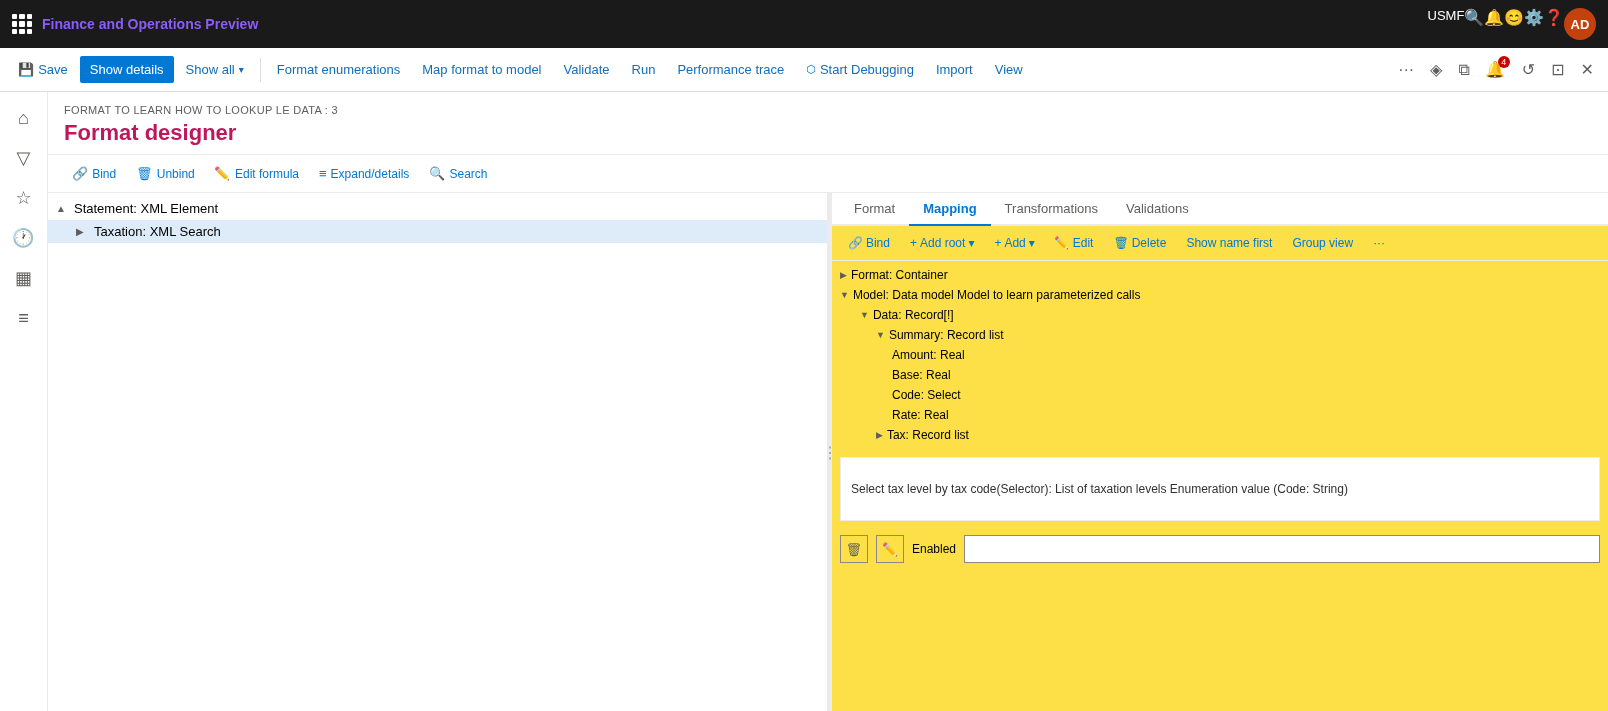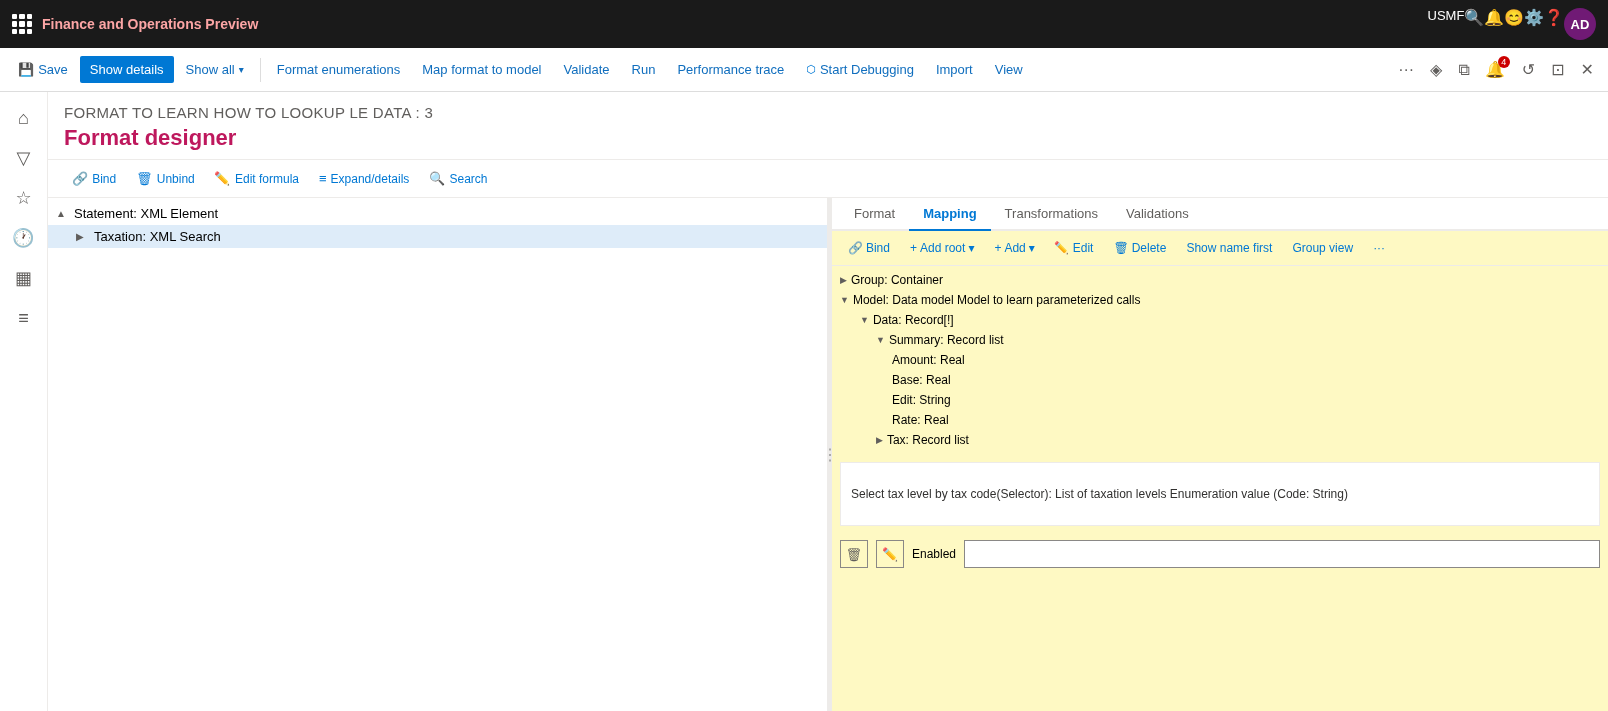--- a/index.html
+++ b/index.html
@@ -10,25 +10,25 @@
       display: flex;
       align-items: center;
       background: #1a1a1a;
       color: #fff;
       height: 48px;
       padding: 0 12px;
       gap: 10px;
     }
     .top-bar-grid { width: 20px; height: 20px; display: grid; grid-template-columns: 1fr 1fr 1fr; gap: 2px; }
     .top-bar-grid span { background: #fff; border-radius: 1px; }
-    .app-title { font-size: 14px; font-weight: 600; color: #fca5a5; flex: 1; }
+    .app-title { font-size: 14px; font-weight: 600; color: #8b5cf6; flex: 1; }
     .top-bar-right { display: flex; align-items: flex-start; margin-left: auto; }
     .usmf-label { font-size: 13px; color: #fff; }
     .top-icon { color: #fff; font-size: 16px; cursor: pointer; }
-    .avatar { width: 32px; height: 32px; border-radius: 50%; background: #701a75; color: #fff; display: flex; align-items: center; justify-content: center; font-size: 13px; font-weight: 600; }
+    .avatar { width: 32px; height: 32px; border-radius: 50%; background: #c2410c; color: #fff; display: flex; align-items: center; justify-content: center; font-size: 13px; font-weight: 600; }
 
     
     .toolbar {
       display: flex;
       align-items: center;
       background: #fff;
       border-bottom: 1px solid #ddd;
       padding: 0 8px;
       height: 44px;
       gap: 2px;
@@ -71,21 +71,21 @@
       flex-direction: column;
       overflow: hidden;
     }
 
     
     .page-header {
       padding: 12px 16px 8px 16px;
       border-bottom: 1px solid #edebe9;
       background: #fff;
     }
-    .page-breadcrumb { font-size: 15px; color: #605e5c; text-transform: uppercase; letter-spacing: 0.3px; margin-bottom: 4px; }
+    .page-breadcrumb { font-size: 11px; color: #605e5c; text-transform: uppercase; letter-spacing: 0.3px; margin-bottom: 4px; }
     .page-title { font-size: 22px; font-weight: 600; color: #be185d; }
 
     
     .action-bar {
       display: flex;
       align-items: center;
       padding: 6px 16px;
       gap: 4px;
       border-bottom: 1px solid #edebe9;
       background: #fff;
@@ -121,21 +121,21 @@
       align-items: center;
       justify-content: center;
       color: #a19f9d;
       font-size: 16px;
     }
 
     
     .right-pane {
       flex: 1;
       overflow-y: auto;
-      background: #fef9c3;
+      background: #fde047;
     }
 
     
     .tree-item {
       display: flex;
       align-items: center;
       padding: 4px 8px;
       cursor: pointer;
       font-size: 13px;
       gap: 4px;
@@ -406,21 +406,21 @@
           <button class="map-btn">
             <span>Group view</span>
           </button>
           <button class="map-btn">···</button>
         </div>
 
         <div class="data-tree">
 
           <div class="data-tree-item">
             <span class="tri">▶</span>
-            <span>Group: Container</span>
+            <span>Format: Container</span>
           </div>
 
           <div class="data-tree-item">
             <span class="tri">▼</span>
             <span>Model: Data model Model to learn parameterized calls</span>
           </div>
 
           <div class="data-tree-item">
             <span style="width:16px;display:inline-block;"></span>
             <span class="tri">▼</span>
@@ -438,21 +438,21 @@
             <span>Amount: Real</span>
           </div>
 
           <div class="data-tree-item">
             <span style="width:48px;display:inline-block;"></span>
             <span>Base: Real</span>
           </div>
 
           <div class="data-tree-item">
             <span style="width:48px;display:inline-block;"></span>
-            <span>Edit: String</span>
+            <span>Code: Select</span>
           </div>
 
 
           <div class="data-tree-item">
             <span style="width:48px;display:inline-block;"></span>
             <span>Rate: Real</span>
           </div>
 
           <div class="data-tree-item">
             <span style="width:32px;display:inline-block;"></span>

